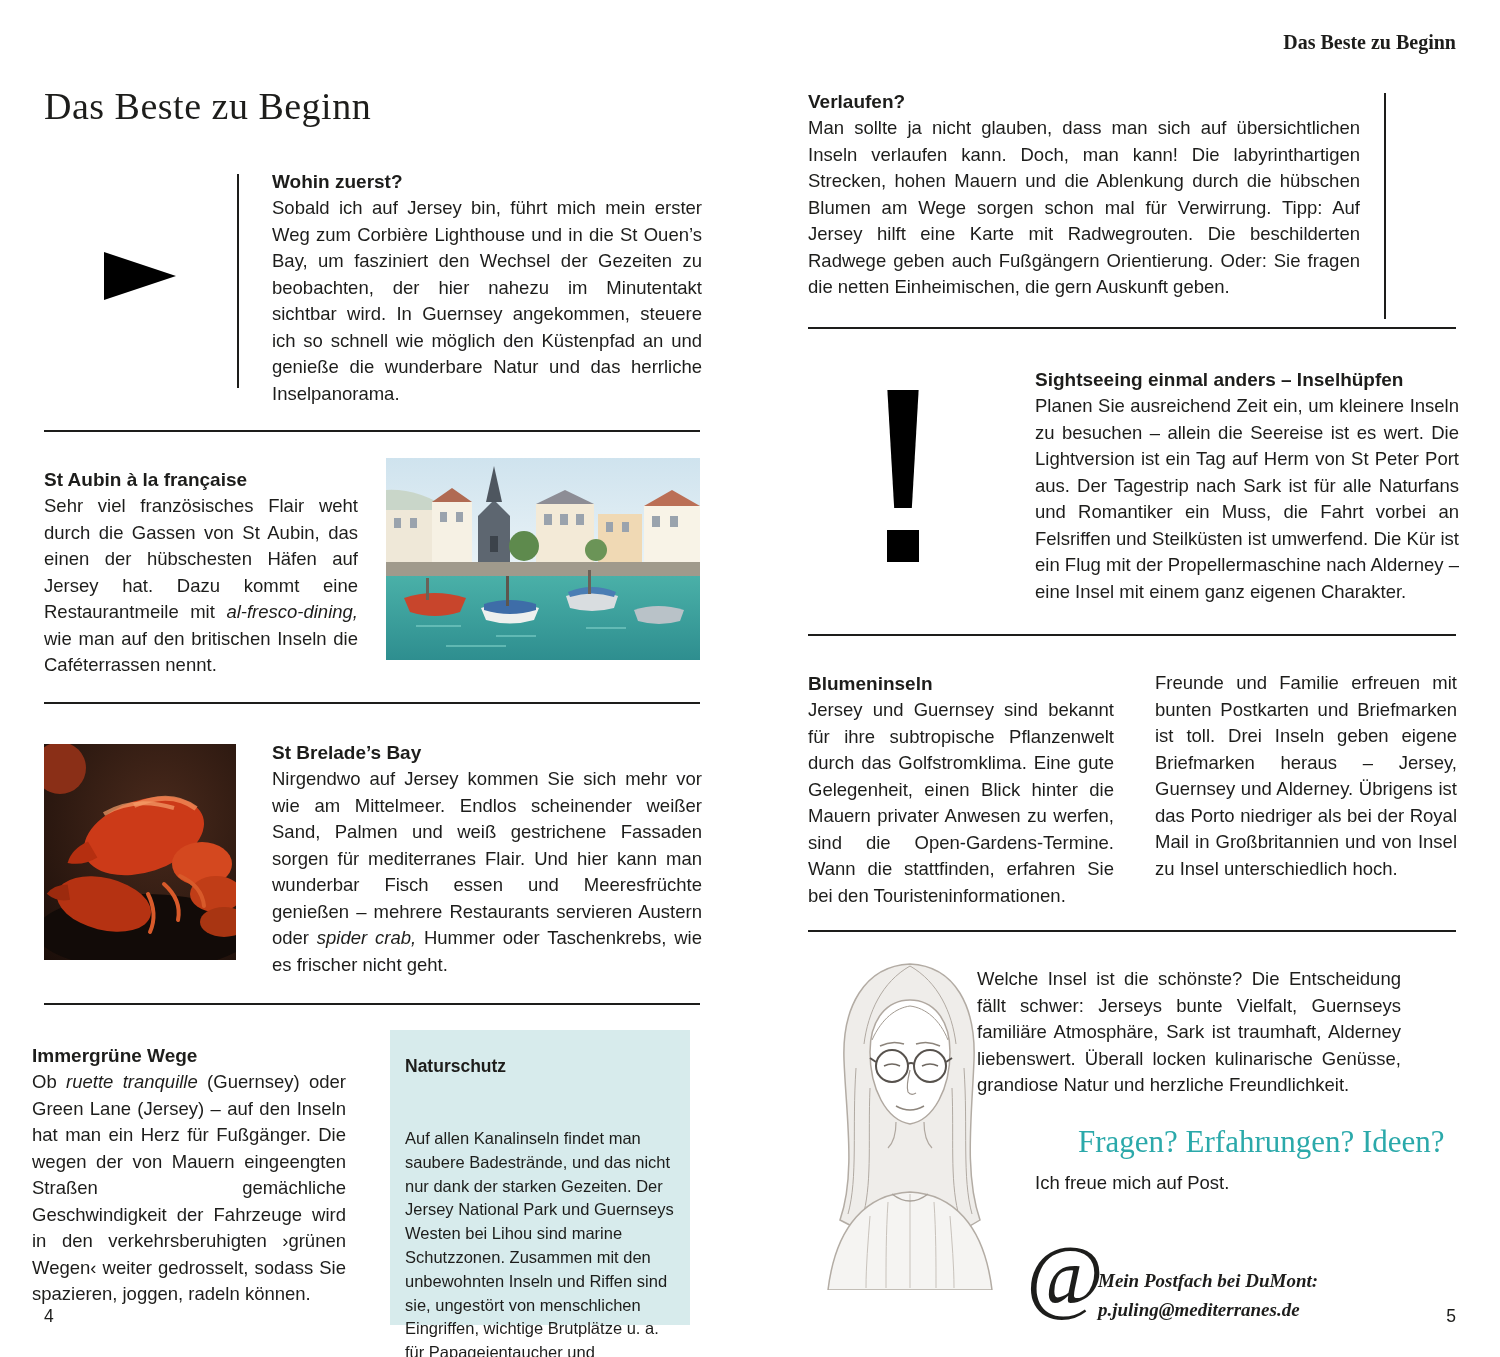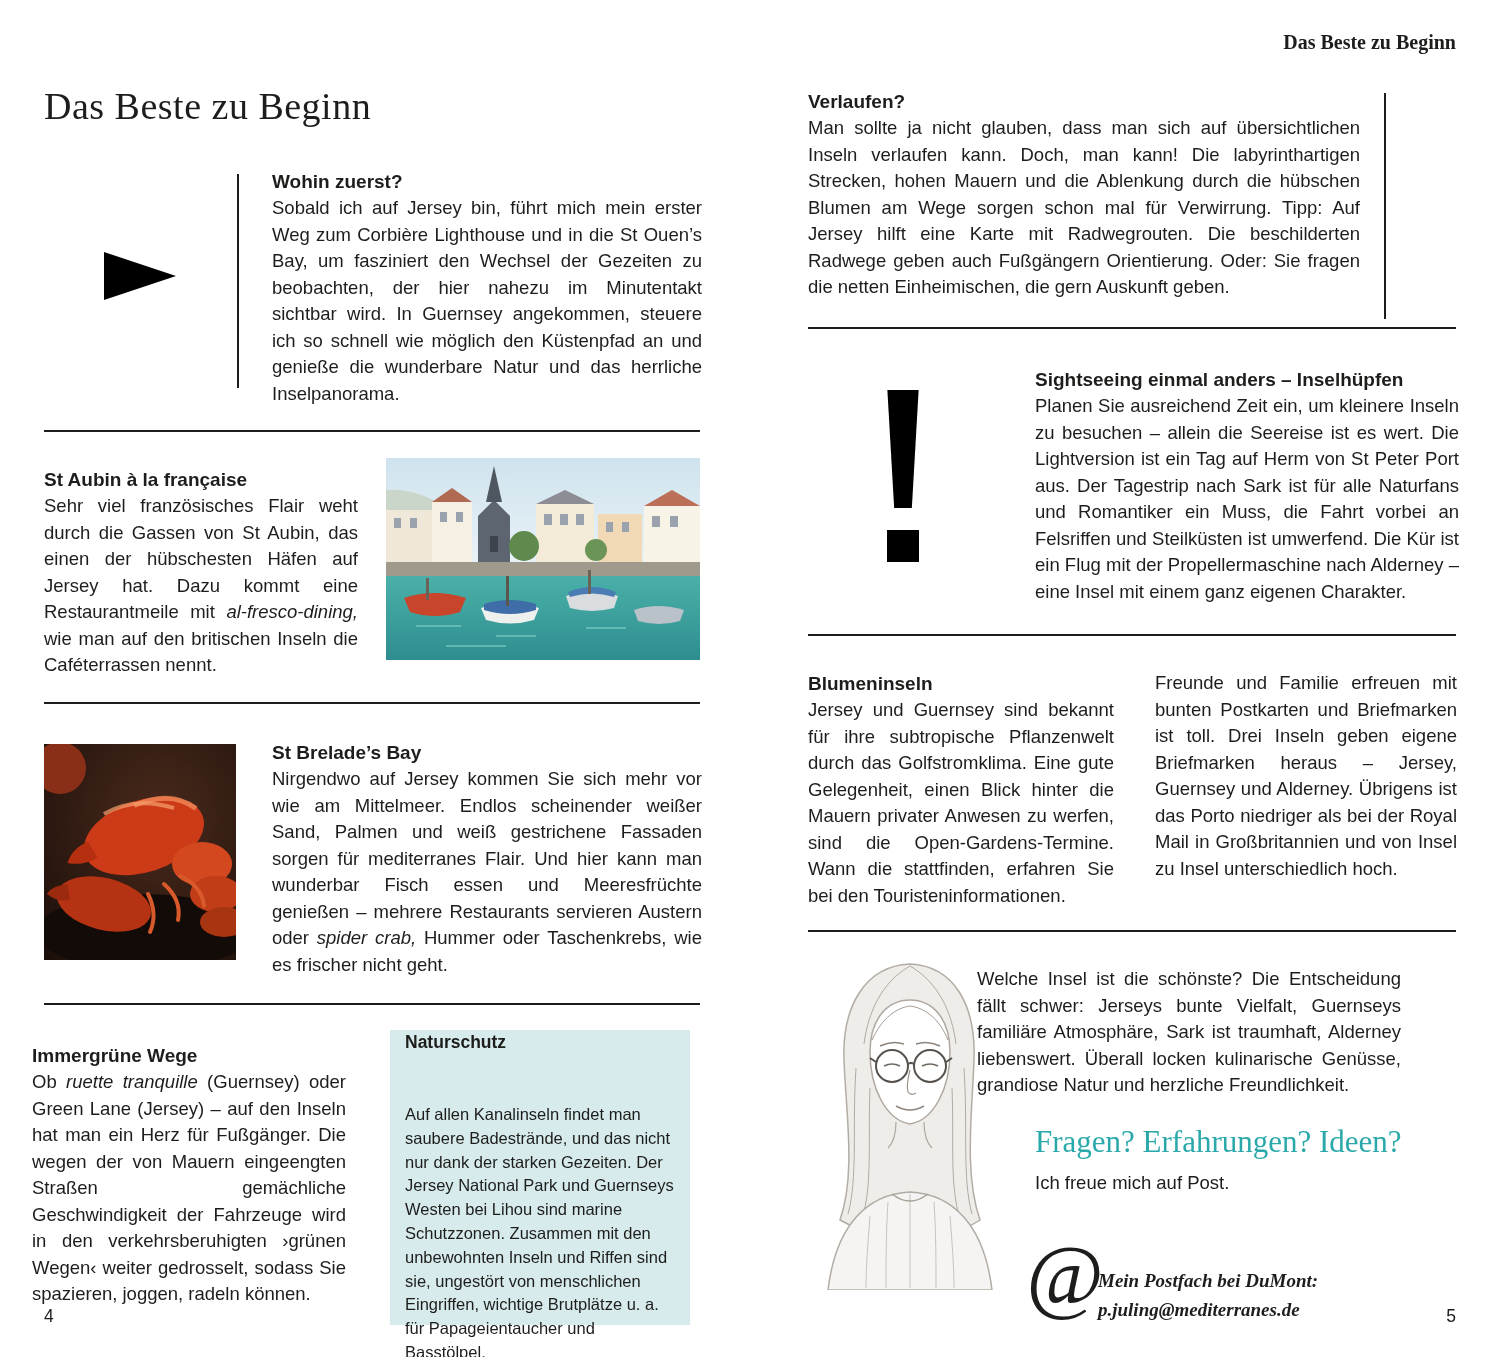--- a/index.html
+++ b/index.html
@@ -21,31 +21,31 @@
   .body-text .it { font-style:italic;margin-top:43px; }
   .rule-h { height:2px; background:#1d1d1b; }
   .rule-v { width:2px; background:#1d1d1b; }
   .tri {
     width:0; height:0;
     border-left:72px solid #000000;
     border-top:24px solid transparent;
     border-bottom:24px solid transparent;
   }
   .note-box {
-    background:#d7ebec; box-sizing:border-box; padding:0 15px 12px 15px;
+    background:#d7ebec; box-sizing:border-box; padding:24px 15px 12px 15px;
   }
   .note-box .nh { font-weight:bold; font-size:17.5px; line-height:25px; margin-bottom:2px; }
   .note-box .nb { font-size:16.5px; line-height:23.8px; text-align:left;margin-top:48px; }
   .excl-bar { width:34px; height:118px; background:#000;
     clip-path:polygon(4% 0, 96% 0, 76% 100%, 24% 100%); }
   .excl-dot { width:32px; height:32px; background:#000; margin:22px 0 0 1px; }
   .photo { display:block; }
   .pagenum { font-size:17.5px; }
   .teal-head {
-    font-family:"Liberation Serif", serif; font-size:31px; color:#2ba9aa; white-space:nowrap;
+    font-family:"Liberation Serif", serif; font-size:31px; color:#2ba9aa; white-space:nowrap;margin-left:43px;
   }
   .post-line { font-size:18.5px; }
   .at-glyph {
     font-family:"Liberation Serif", serif; font-style:italic; font-size:84px; line-height:84px;
   }
   .mailbox {
     font-family:"Liberation Serif", serif; font-style:italic; font-weight:bold;
     font-size:19px; line-height:29px;margin-top:20px;
   }
 </style>

